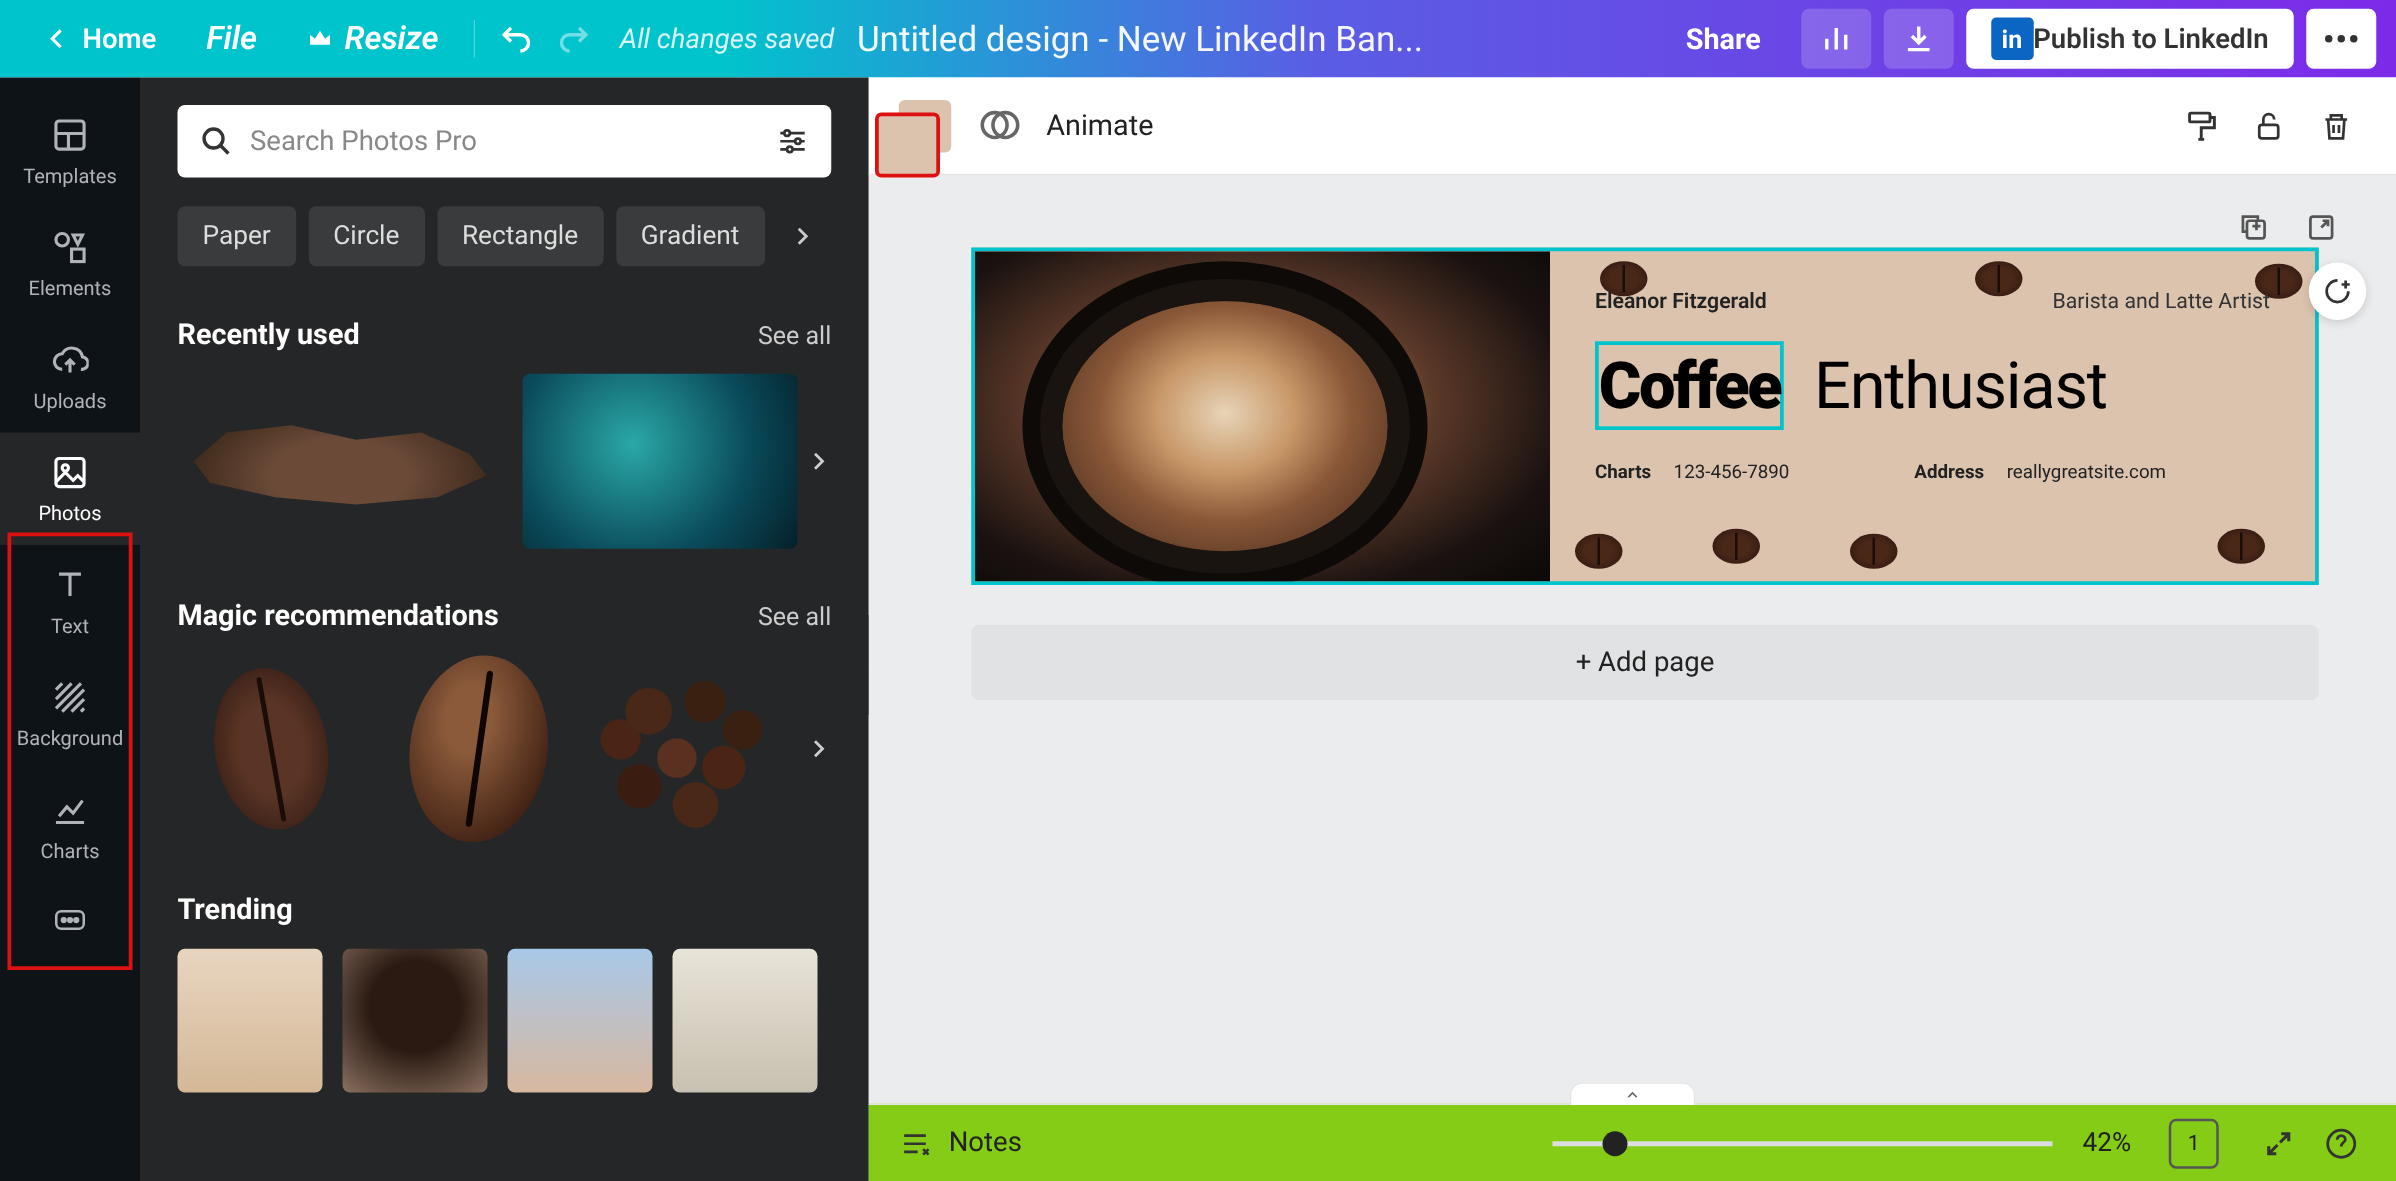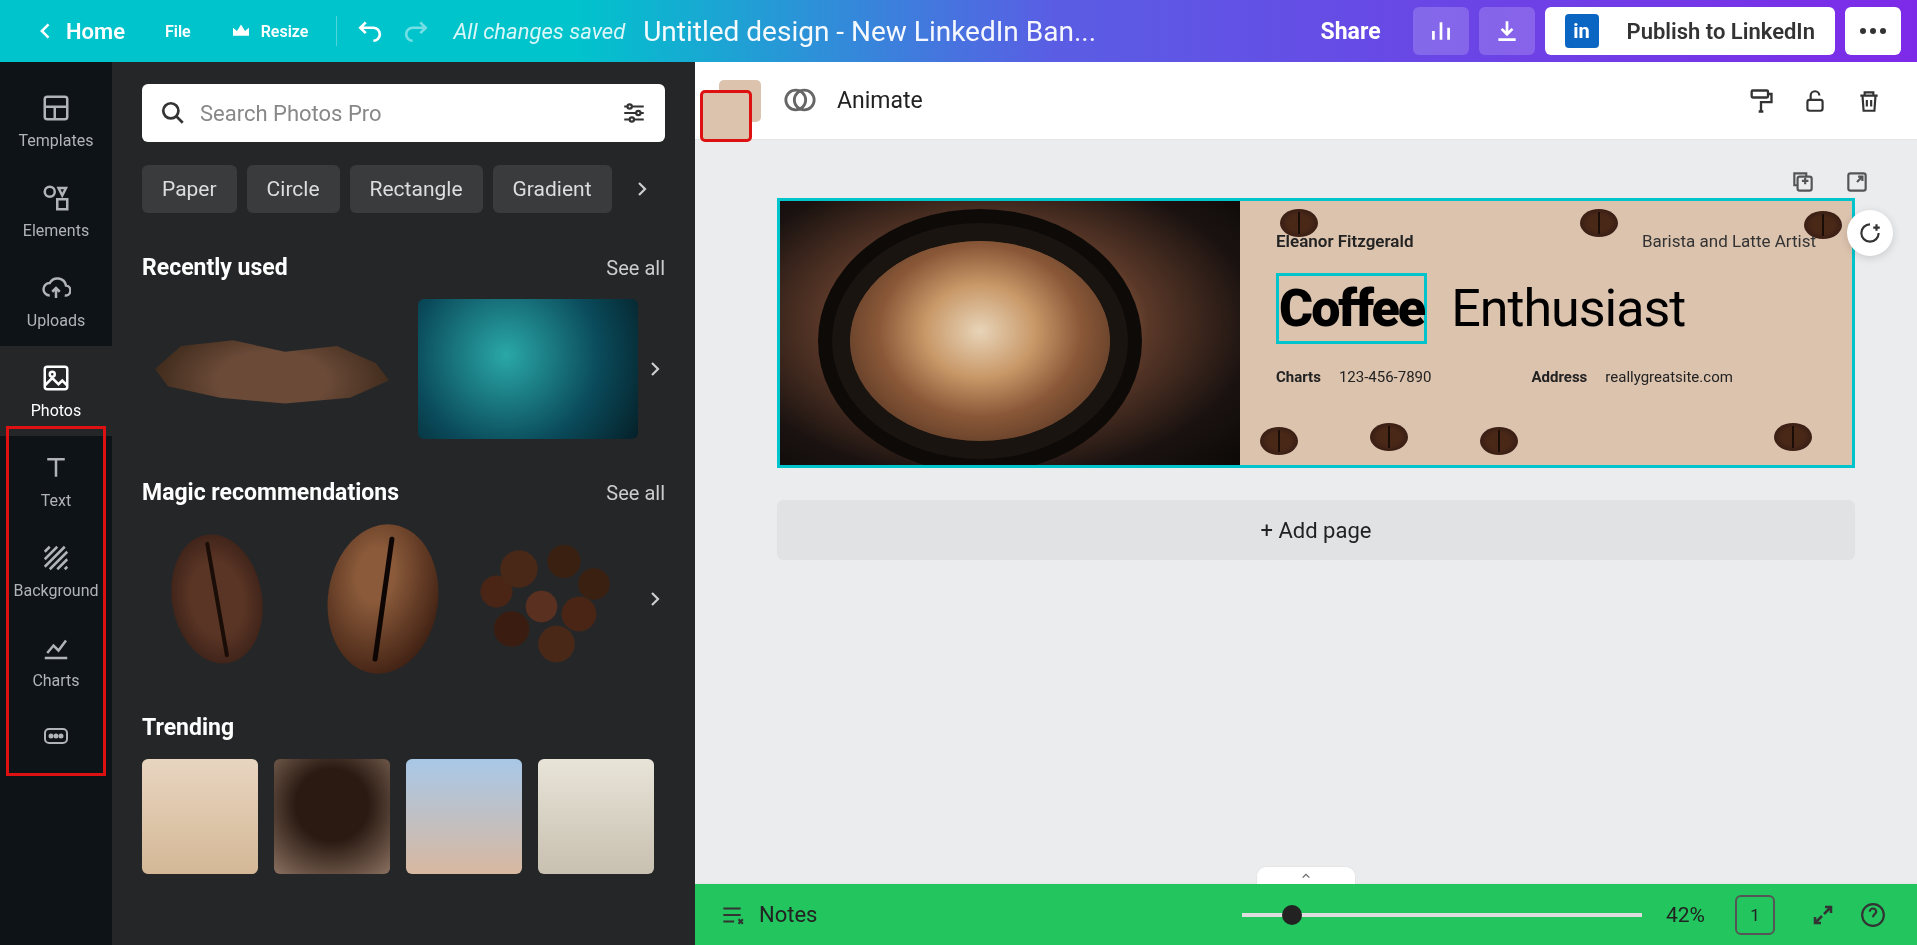--- a/index.html
+++ b/index.html
@@ -1,29 +1,29 @@
 <!DOCTYPE html>
 <html><head>
 <meta charset="utf-8">
 <style>
 * { margin:0; padding:0; box-sizing:border-box; font-family:-apple-system,BlinkMacSystemFont,"Segoe UI",Roboto,Arial,sans-serif; }
 body { width:1917px; height:945px; overflow:hidden; background:#fff; }
 
 
 .header { height:62px; display:flex; align-items:center; background:linear-gradient(90deg,#00c4cc 0%,#00c4cc 30%,#5a5de4 55%,#7d2ae8 100%); color:#fff; padding:0 16px; }
 .header .hbtn { display:flex; align-items:center; gap:10px; padding:0 20px; height:62px; font-size:22px; font-weight:600; cursor:pointer; }
-.header .hbtn.small { font-size:16px; }
+.header .hbtn.small { font-size:26px;font-style:italic; }
 .header .divider { width:1px; height:30px; background:rgba(255,255,255,0.3); margin:0 8px; }
 .header .iconbtn { width:48px; height:48px; display:flex; align-items:center; justify-content:center; border-radius:6px; cursor:pointer; }
 .header .saved { font-style:italic; color:rgba(255,255,255,0.85); font-size:22px; margin-left:12px; }
 .header .title { font-size:28px; color:rgba(255,255,255,0.95); margin-left:18px; }
 .header .spacer { flex:1; }
 .header .share { font-size:23px; font-weight:700; padding:0 22px; height:48px; display:flex; align-items:center; border-radius:6px; cursor:pointer; }
 .header .sqbtn { width:56px; height:48px; display:flex; align-items:center; justify-content:center; border-radius:6px; background:rgba(255,255,255,0.18); margin-left:10px; cursor:pointer; }
-.header .publish { background:#fff; color:#333; height:48px; padding:0 20px; display:flex; align-items:center; gap:28px; border-radius:6px; margin-left:10px; font-size:22px; font-weight:600; cursor:pointer; }
+.header .publish { background:#fff; color:#333; height:48px; padding:0 20px; display:flex; align-items:center; gap:0; border-radius:6px; margin-left:10px; font-size:22px; font-weight:600; cursor:pointer; }
 .header .publish .in-badge { width:34px; height:34px; background:#0a66c2; color:#fff; border-radius:4px; display:flex; align-items:center; justify-content:center; font-weight:700; font-size:20px; }
 .header .more { background:#fff; width:56px; height:48px; border-radius:6px; margin-left:10px; display:flex; align-items:center; justify-content:center; cursor:pointer; }
 
 
 .leftrail { position:absolute; top:62px; left:0; width:112px; bottom:0; background:#0e1318; color:#b0b4b8; display:flex; flex-direction:column; align-items:center; padding-top:14px; }
 .leftrail .rtab { width:100%; height:90px; display:flex; flex-direction:column; align-items:center; justify-content:center; gap:8px; font-size:16px; cursor:pointer; }
 .leftrail .rtab.active { background:#252627; color:#fff; }
 .leftrail .rtab svg { stroke:#b0b4b8; }
 .leftrail .rtab.active svg { stroke:#fff; }
 
@@ -93,21 +93,21 @@
 .canvas .botrow .lbl { font-weight:700; }
 .canvas .botrow .val { margin-left:18px; }
 .canvas .bean-deco { position:absolute; width:38px; height:28px; background:radial-gradient(ellipse,#4a2818 40%,#2a1510 100%); border-radius:50%; }
 .canvas .bean-deco::after { content:""; position:absolute; left:48%; top:10%; width:2px; height:80%; background:#1a0d08; }
 
 .addpage { position:absolute; top:360px; left:82px; width:1078px; height:60px; background:#e1e2e4; display:flex; align-items:center; justify-content:center; font-size:22px; color:#222; cursor:pointer; border-radius:6px; }
 
 .canvassuggest { position:absolute; top:70px; right:24px; width:46px; height:46px; background:#fff; border-radius:50%; box-shadow:0 2px 8px rgba(0,0,0,0.15); display:flex; align-items:center; justify-content:center; cursor:pointer; }
 
 
-.bottombar { position:absolute; bottom:0; left:695px; right:0; height:62px; background:#22c55e; border-top:1px solid #e5e5e5; display:flex; align-items:center; padding:0 24px; }
+.bottombar { position:absolute; bottom:0; left:695px; right:0; height:62px; background:#84cc16; border-top:1px solid #e5e5e5; display:flex; align-items:center; padding:0 24px; }
 .bottombar .notes { display:flex; align-items:center; gap:14px; font-size:22px; color:#222; cursor:pointer; }
 .bottombar .spacer { flex:1; }
 .bottombar .zoomtrack { width:400px; height:4px; background:#ddd; border:none; position:relative; margin-right:24px; }
 .bottombar .zoomtrack .zh { position:absolute; left:10%; top:-8px; width:20px; height:20px; background:#222; border-radius:50%; }
 .bottombar .zoompct { font-size:21px; color:#222; margin-right:30px; }
 .bottombar .pagecount { width:40px; height:40px; border:2px solid #555; border-radius:6px; display:flex; align-items:center; justify-content:center; font-size:17px; color:#222; margin-right:18px; position:relative; }
 .bottombar .bicon { width:40px; height:40px; display:flex; align-items:center; justify-content:center; cursor:pointer; margin-left:10px; }
 
 .bottomhandle { position:absolute; left:50%; transform:translateX(-50%); top:-18px; width:100px; height:18px; background:#fff; border:1px solid #e5e5e5; border-bottom:none; border-radius:10px 10px 0 0; display:flex; align-items:center; justify-content:center; cursor:pointer; }
 </style>

